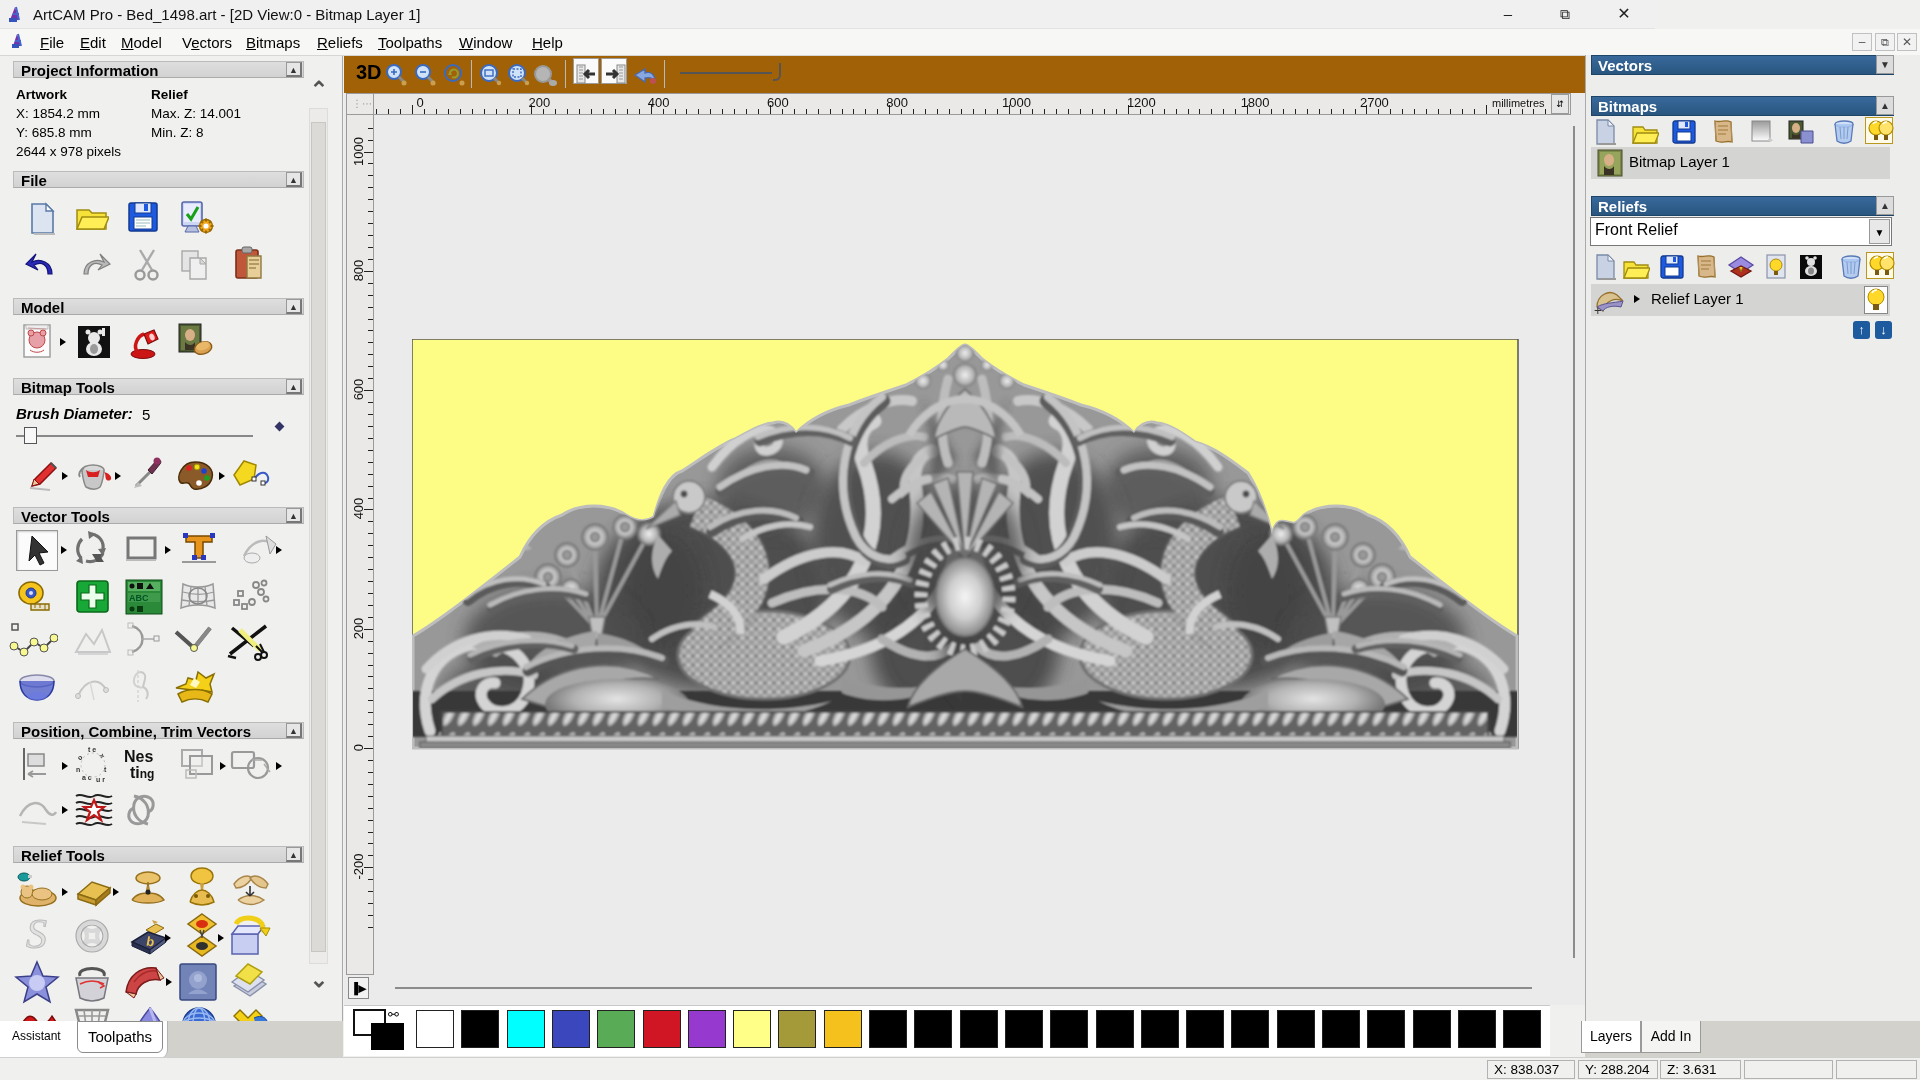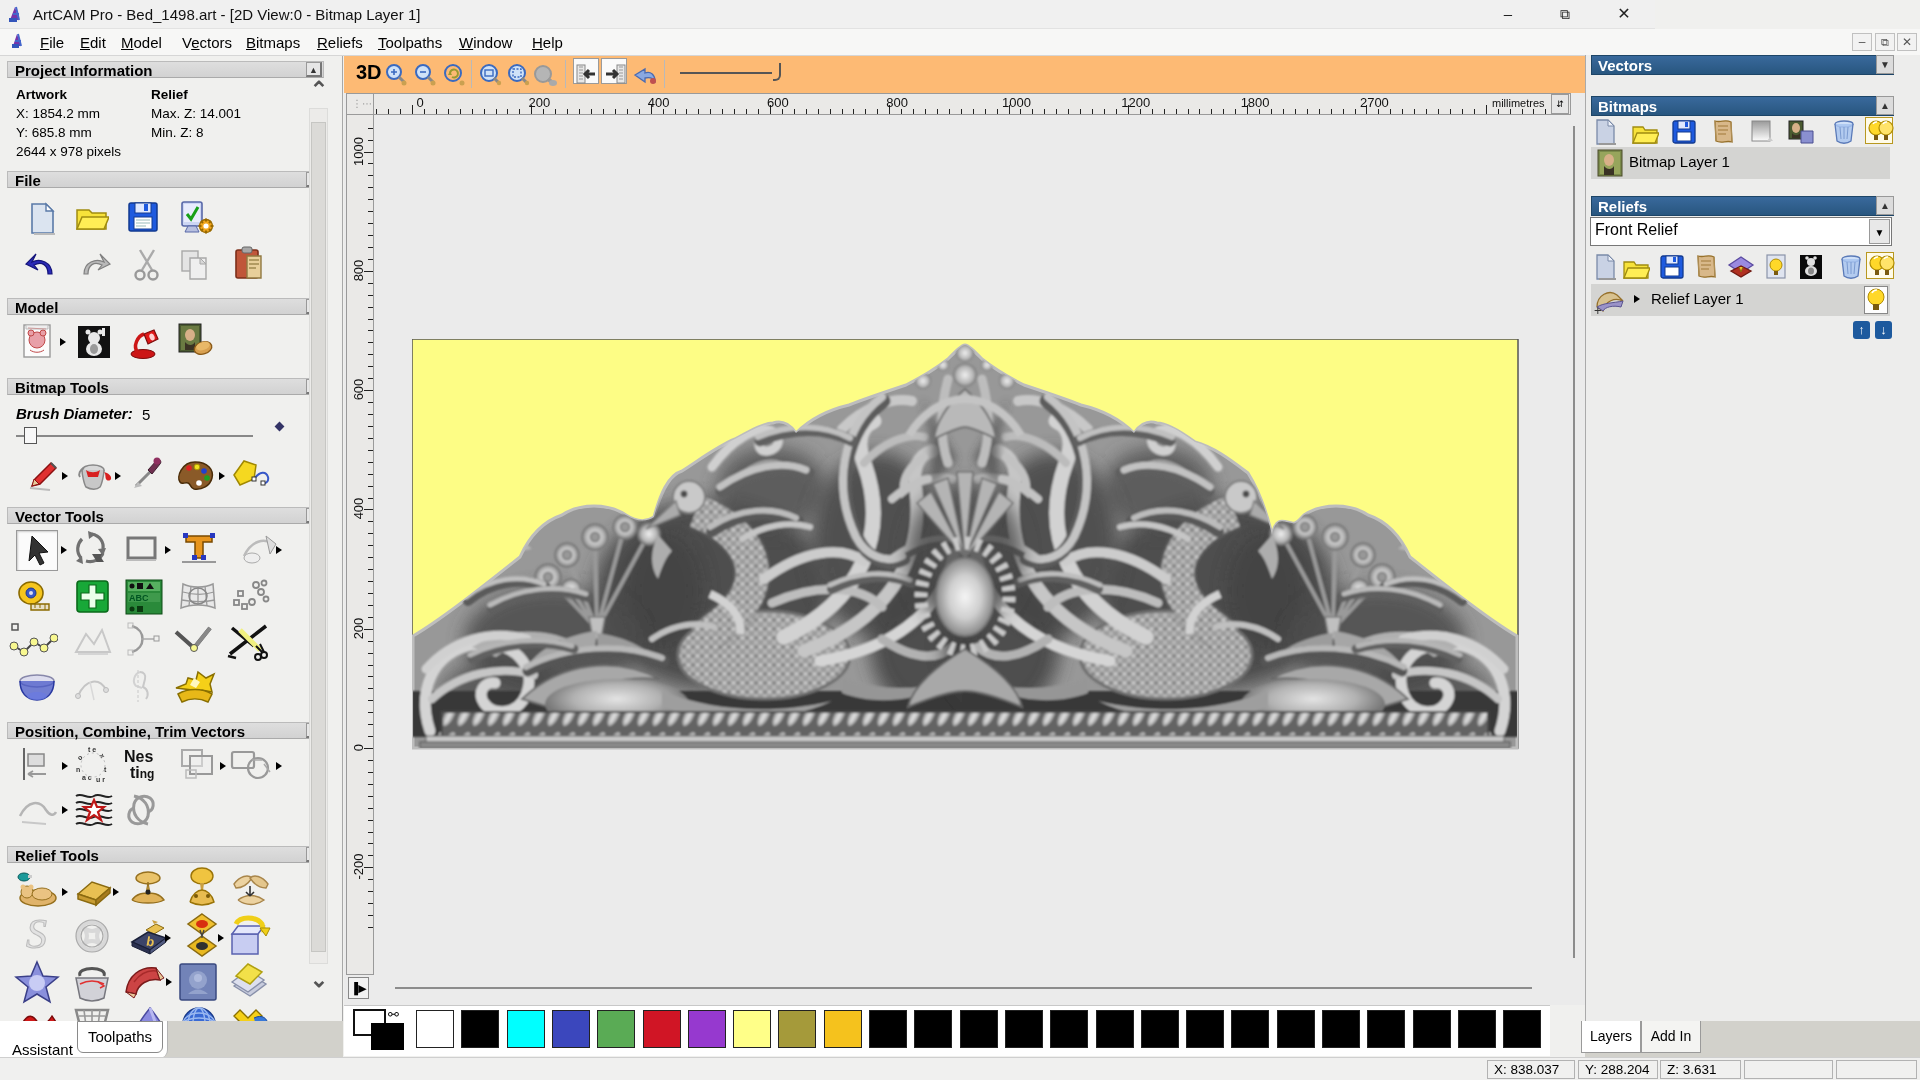--- a/index.html
+++ b/index.html
@@ -6,37 +6,37 @@
 .abs{position:absolute}
 
 #titlebar{position:absolute;left:0;top:0;width:1655px;height:29px;background:#f0f0f0;border-bottom:1px solid #e2e2e2}
 #titlebar .ttl{position:absolute;left:33px;top:6px;font-size:15px;color:#111}
 .wbtn{position:absolute;top:0;width:46px;height:28px;color:#222;font-size:15px;text-align:center;line-height:28px}
 #menubar{position:absolute;left:0;top:29px;width:1920px;height:27px;background:#f7f7f6;border-bottom:1px solid #d6d6d6}
 .mi{position:absolute;top:5px;font-size:15px;color:#000}
 .mi u{text-decoration:underline}
 
 #lpanel{position:absolute;left:0;top:56px;width:343px;height:965px;background:#f0f0ee;border-right:1px solid #a8a8a8}
-.hdr{position:absolute;left:7px;width:317px;height:17px;background:linear-gradient(#dedede,#d2d2d2);border:1px solid #bbb;border-bottom:1px solid #aaa}
+.hdr{position:absolute;left:13px;width:291px;height:17px;background:linear-gradient(#dedede,#d2d2d2);border:1px solid #bbb;border-bottom:1px solid #aaa}
 .hdr span{position:absolute;left:7px;top:0px;font-size:15px;font-weight:bold;line-height:17px}
 .hbtn{position:absolute;right:1px;top:0px;width:16px;height:15px;background:#e6e6e6;border:1px solid #999;border-right:2px solid #777;border-bottom:2px solid #777;font-size:9px;text-align:center;line-height:14px;color:#333}
 .pitxt{position:absolute;font-size:13.5px}
 .b{font-weight:bold}
 .ar{position:absolute;width:0;height:0;border-left:6px solid #000;border-top:4px solid transparent;border-bottom:4px solid transparent}
 
 #lscroll{position:absolute;left:306px;top:6px;width:26px;height:950px}
 .chev{position:absolute;left:0;width:26px;height:26px;font-size:22px;font-weight:bold;color:#555;text-align:center;line-height:26px}
 
 #ltabs{position:absolute;left:0;top:1021px;width:343px;height:37px;background:#d2d1cb}
 #ltabs .white{position:absolute;left:0;top:0;width:168px;height:37px;background:#fff;border-right:1px solid #b5b5b5;border-bottom-right-radius:8px}
-#ltabs .t1{position:absolute;left:12px;top:20px;font-size:15px}
+#ltabs .t1{position:absolute;left:12px;top:8px;font-size:12px}
 #ltabs .t2{position:absolute;left:77px;top:0px;width:86px;height:32px;background:#fff;border:1px solid #8a8a8a;border-radius:0 0 6px 6px;font-size:15px;text-align:center;line-height:30px}
 
 #canvas{position:absolute;left:344px;top:56px;width:1241px;height:949px;background:#ebebeb}
-#ctoolbar{position:absolute;left:0;top:0;width:1241px;height:37px;background:#fdba74}
+#ctoolbar{position:absolute;left:0;top:0;width:1241px;height:37px;background:#a16207}
 .tsep{position:absolute;top:4px;width:1px;height:28px;background:#b9b9b9}
 #rulerx{position:absolute;left:2px;top:37px;width:1225px;height:22px;background:#eae9e7;border:1px solid #9a9a9a;border-left:none}
 #rulercorner{position:absolute;left:2px;top:37px;width:28px;height:22px;background:#eae9e7;border:1px solid #9a9a9a}
 #rulery{position:absolute;left:2px;top:59px;width:28px;height:860px;background:#eae9e7;border:1px solid #9a9a9a;border-top:none}
 .rnum{position:absolute;font-size:13px;color:#111}
 .rnumv{transform:rotate(-90deg);transform-origin:center}
 #art{position:absolute;left:68px;top:283px;width:1108px;height:411px}
 #hscrollbtn{position:absolute;left:4px;top:921px;width:21px;height:22px;background:#f2f2f2;border:1px solid #888;font-size:11px;text-align:center;line-height:20px}
 .thinline{position:absolute;background:#8c8c8c}
 
@@ -741,21 +741,21 @@
         <div style="position:absolute;left:1175.5px;bottom:0;width:1px;height:5px;background:#222"></div>
         <div style="position:absolute;left:1187.4px;bottom:0;width:1px;height:5px;background:#222"></div>
         <div style="position:absolute;left:1199.4px;bottom:0;width:1px;height:5px;background:#222"></div>
         <div style="position:absolute;left:1211.3px;bottom:0;width:1px;height:5px;background:#222"></div>
         <div class="rnum" style="left:54px;top:1px;width:40px;text-align:center">0</div>
         <div class="rnum" style="left:173.3px;top:1px;width:40px;text-align:center">200</div>
         <div class="rnum" style="left:292.6px;top:1px;width:40px;text-align:center">400</div>
         <div class="rnum" style="left:411.90000000000003px;top:1px;width:40px;text-align:center">600</div>
         <div class="rnum" style="left:531.2px;top:1px;width:40px;text-align:center">800</div>
         <div class="rnum" style="left:650.5px;top:1px;width:40px;text-align:center">1000</div>
-        <div class="rnum" style="left:769.8000000000001px;top:1px;width:40px;text-align:center">1200</div>
+        <div class="rnum" style="left:769.8000000000001px;top:1px;width:40px;text-align:right">1200</div>
         <div class="rnum" style="left:889.1px;top:1px;width:40px;text-align:center">1800</div>
         <div class="rnum" style="left:1008.4000000000001px;top:1px;width:40px;text-align:center">2700</div>
         <div class="rnum" style="left:1146px;top:3px;font-size:11px">millimetres</div>
         <div style="position:absolute;left:1205px;top:0px;width:18px;height:20px;background:#e6e6e6;border:1px solid #999;font-size:9px;text-align:center;line-height:18px">⇵</div>
       </div>
  <div id="rulercorner">
         <div style="position:absolute;left:5px;top:4px;width:16px;height:12px;color:#999;font-size:10px">⋮⋯</div>
       </div>
  <div id="rulery">
         <div style="position:absolute;right:0;top:812.0px;width:5px;height:1px;background:#222"></div>

